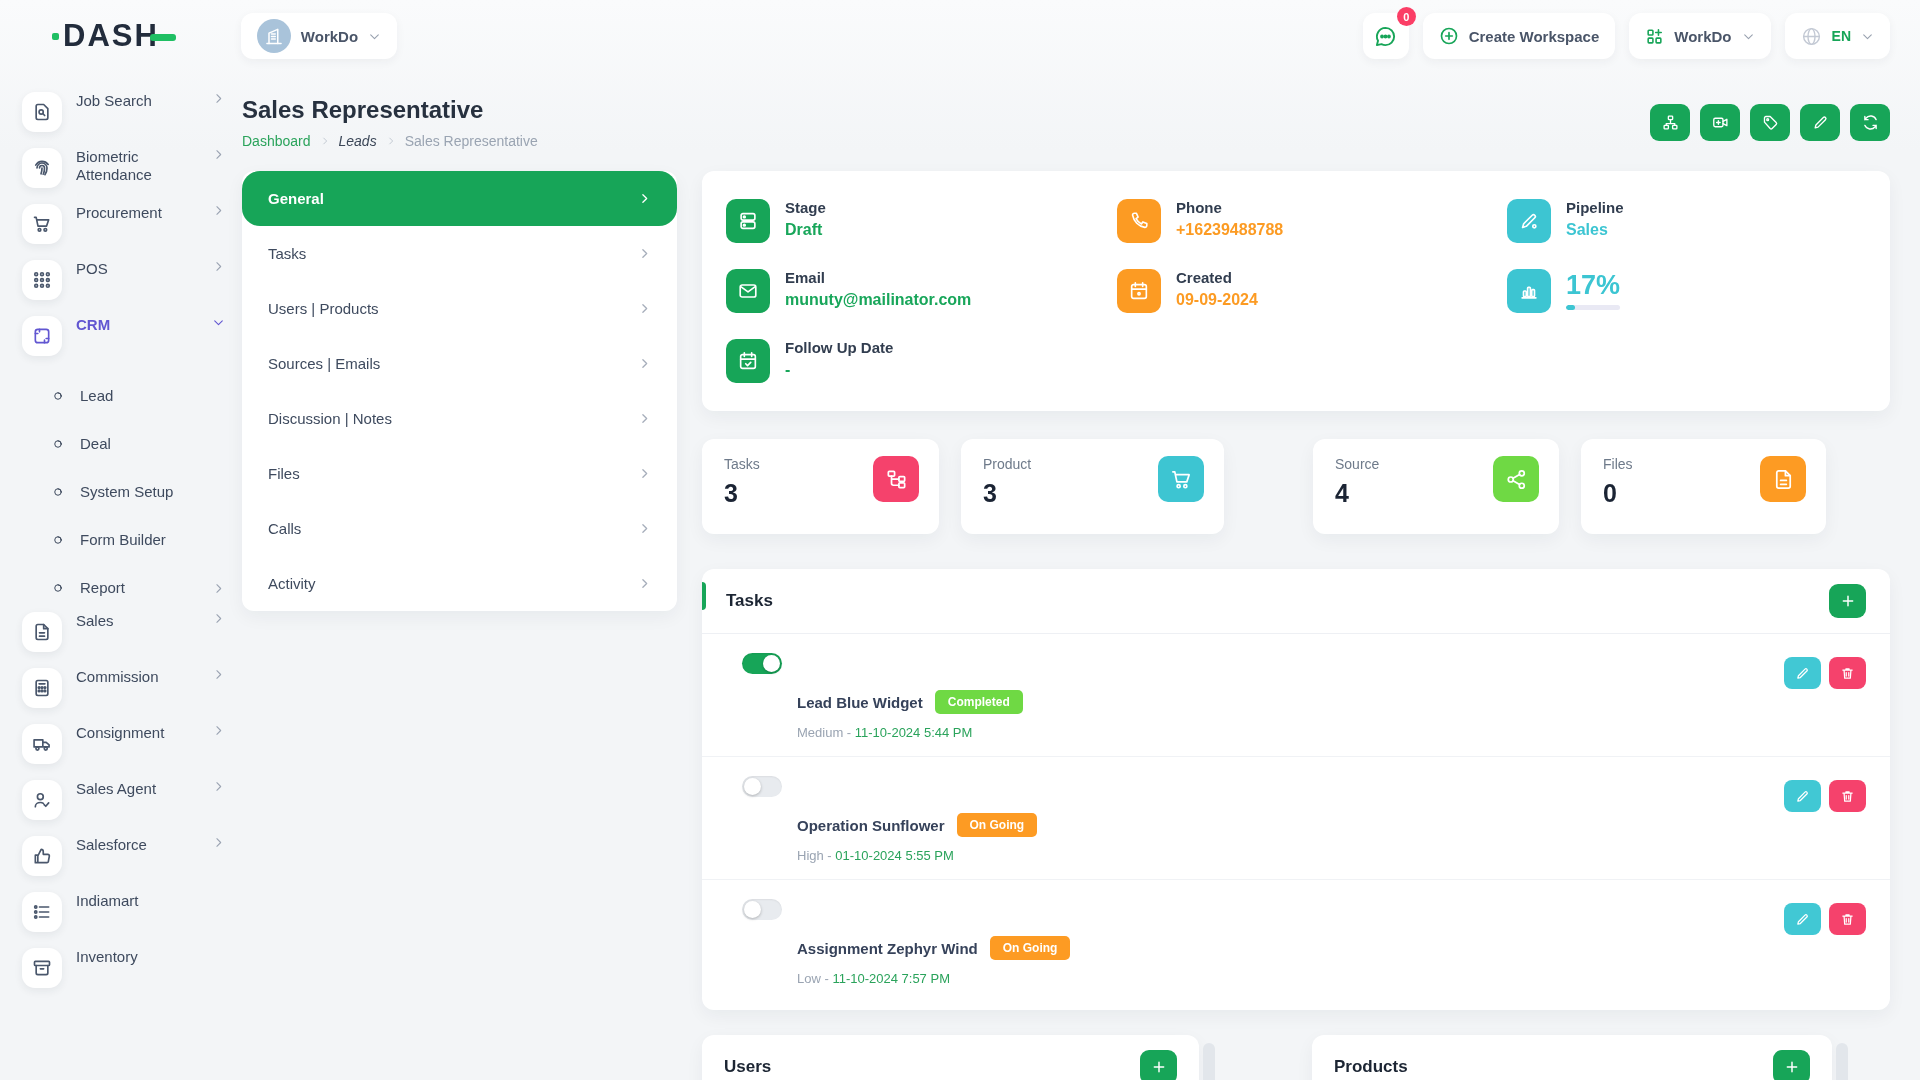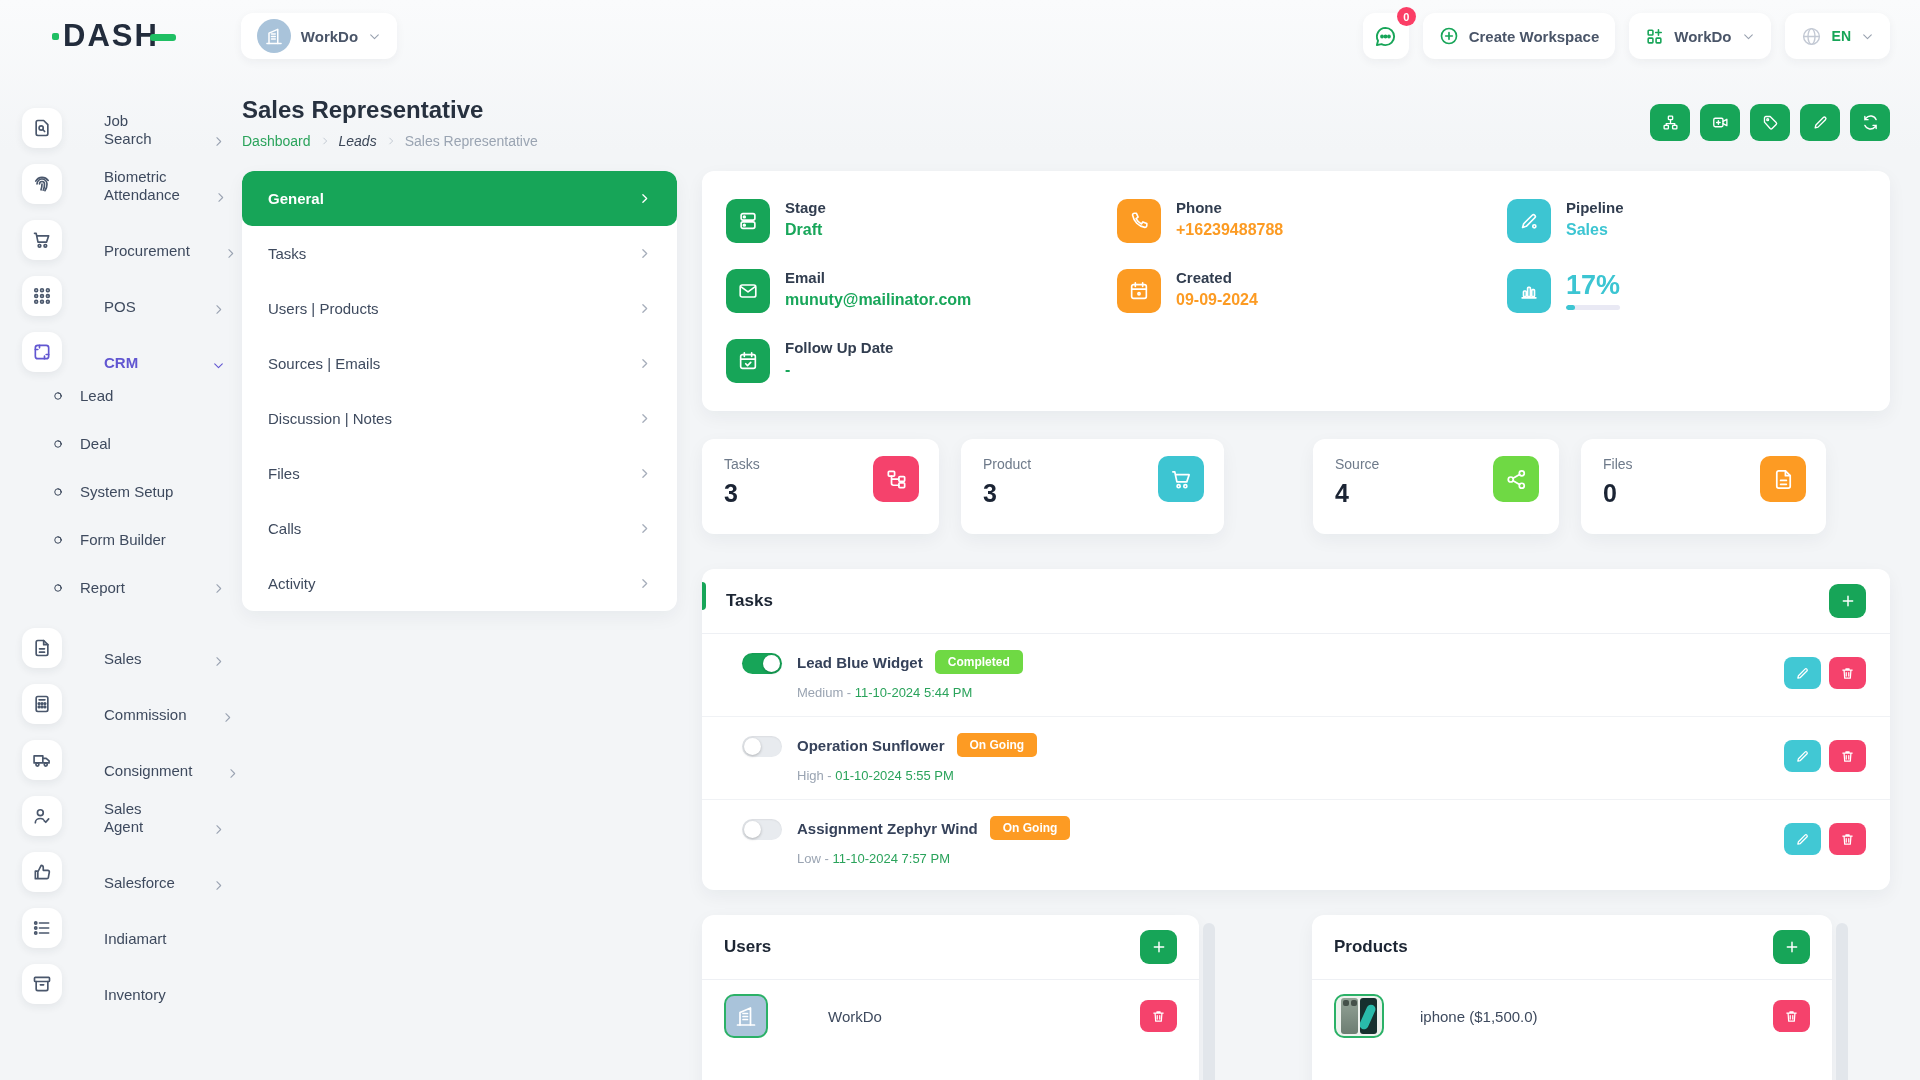--- a/index.html
+++ b/index.html
@@ -25,21 +25,21 @@
               display:flex; align-items:center; justify-content:center; position:relative; color:#17a558; }
   .chat-btn svg { width:23px; height:23px; }
   .chat-badge { position:absolute; top:-6px; right:-7px; min-width:19px; height:19px; border-radius:10px; background:#fb3e66;
                 color:#fff; font-size:11px; font-weight:700; display:flex; align-items:center; justify-content:center; padding:0 5px; }
   .ico-green { color:#17a558; } .ico-grey { color:#c3c9d4; }
   .lang { color:#17a558; font-weight:700; font-size:14px; }
 
   
   .shell { display:flex; }
   .sidebar { width:231px; flex:none; padding:6px 10px 0 14px; }
-  .sb-item { height:56px; display:flex; align-items:flex-end; cursor:pointer;gap:28px; }
+  .sb-item { height:56px; display:flex; align-items:flex-start; cursor:pointer; }
   .sb-tile { width:40px; height:40px; border-radius:13px; background:#fff; box-shadow:0 3px 8px rgba(30,40,60,.07);
              display:flex; align-items:center; justify-content:center; color:#4a576c; margin-right:14px; flex:none; }
   .sb-tile svg { width:20px; height:20px; }
   .sb-label { font-size:15px; font-weight:500; color:#3e4a5e; flex:1; line-height:1.2; padding-right:6px; }
   .sb-chev { width:13px; height:13px; color:#9aa3b2; stroke-width:2.4; flex:none; margin-right:4px; }
   .sb-item.active .sb-tile, .sb-item.active .sb-label, .sb-item.active .sb-chev { color:#6156d1; }
   .sb-item.active .sb-label { font-weight:700; }
   .sb-sub { height:48px; display:flex; align-items:center; padding-left:30px; cursor:pointer; }
   .sb-ring { margin-right:16px; flex:none; }
   .sb-ring svg { width:12px; height:12px; }
@@ -58,21 +58,21 @@
              display:flex; align-items:center; justify-content:center; }
   .act-btn svg { width:17px; height:17px; stroke-width:1.9; }
 
   .layout { display:flex; gap:25px; margin-top:22px; }
   .card { background:#fff; border-radius:12px; box-shadow:0 6px 18px rgba(24,34,52,.05); }
 
   
   .menu-card { width:435px; flex:none; overflow:hidden; align-self:flex-start; }
   .menu-item { height:55px; display:flex; align-items:center; padding:0 26px; font-size:15px; color:#3e4a5e; cursor:pointer; }
   .menu-item .mchev { margin-left:auto; width:13px; height:13px; color:#a6aebb; stroke-width:2.4; }
-  .menu-item.active { background:#17a558; color:#fff; border-radius:10px; font-weight:600; }
+  .menu-item.active { background:#17a558; color:#fff; border-radius:18px; font-weight:600; }
   .menu-item.active .mchev { color:#fff; }
 
   .right-col { flex:1; }
 
   
   .info-card { padding:28px 24px; display:flex; }
   .info-col { display:flex; flex-direction:column; gap:26px; }
   .info-col.c1 { width:391px; } .info-col.c2 { width:390px; } .info-col.c3 { flex:1; }
   .dt { display:flex; gap:15px; }
   .dt-tile { width:44px; height:44px; border-radius:10px; color:#fff; display:flex; align-items:center; justify-content:center; flex:none; }
@@ -106,21 +106,21 @@
   .plus-btn svg { width:16px; height:16px; stroke-width:2.2; }
   .task-row { display:flex; align-items:flex-start; padding:16px 24px 16px 40px; border-bottom:1px solid #f0f2f5; }
   .task-row:last-child { border-bottom:none; padding-bottom:24px; }
   .toggle { width:40px; height:21px; border-radius:11px; background:#e8ebef; position:relative; flex:none; margin-top:3px; cursor:pointer;
             box-shadow:inset 0 1px 2px rgba(0,0,0,.06); }
   .toggle::after { content:""; position:absolute; top:2px; left:2px; width:17px; height:17px; border-radius:50%; background:#fff;
                    box-shadow:0 1px 3px rgba(0,0,0,.25); }
   .toggle.on { background:#17a558; }
   .toggle.on::after { left:auto; right:2px; }
   .task-body { margin-left:15px; }
-  .task-line1 { display:flex; align-items:center; }
+  .task-line1 { display:flex; align-items:center;margin-top:40px; }
   .task-title { font-size:15px; font-weight:700; color:#36425a; }
   .badge { display:inline-block; margin-left:12px; padding:5px 13px; border-radius:5px; color:#fff; font-size:12px; font-weight:600; }
   .task-meta { margin-top:11px; font-size:13px; color:#9aa4b2; }
   .task-meta .date { color:#2aa35b; }
   .task-actions { margin-left:auto; display:flex; gap:8px; margin-top:7px; }
   .sq-btn { width:37px; height:32px; border-radius:8px; border:none; cursor:pointer; color:#fff;
             display:flex; align-items:center; justify-content:center; }
   .sq-btn svg { width:15px; height:15px; stroke-width:2; }
   .btn-cyan { background:#41c8d4; } .btn-pink { background:#f5426c; }
 

